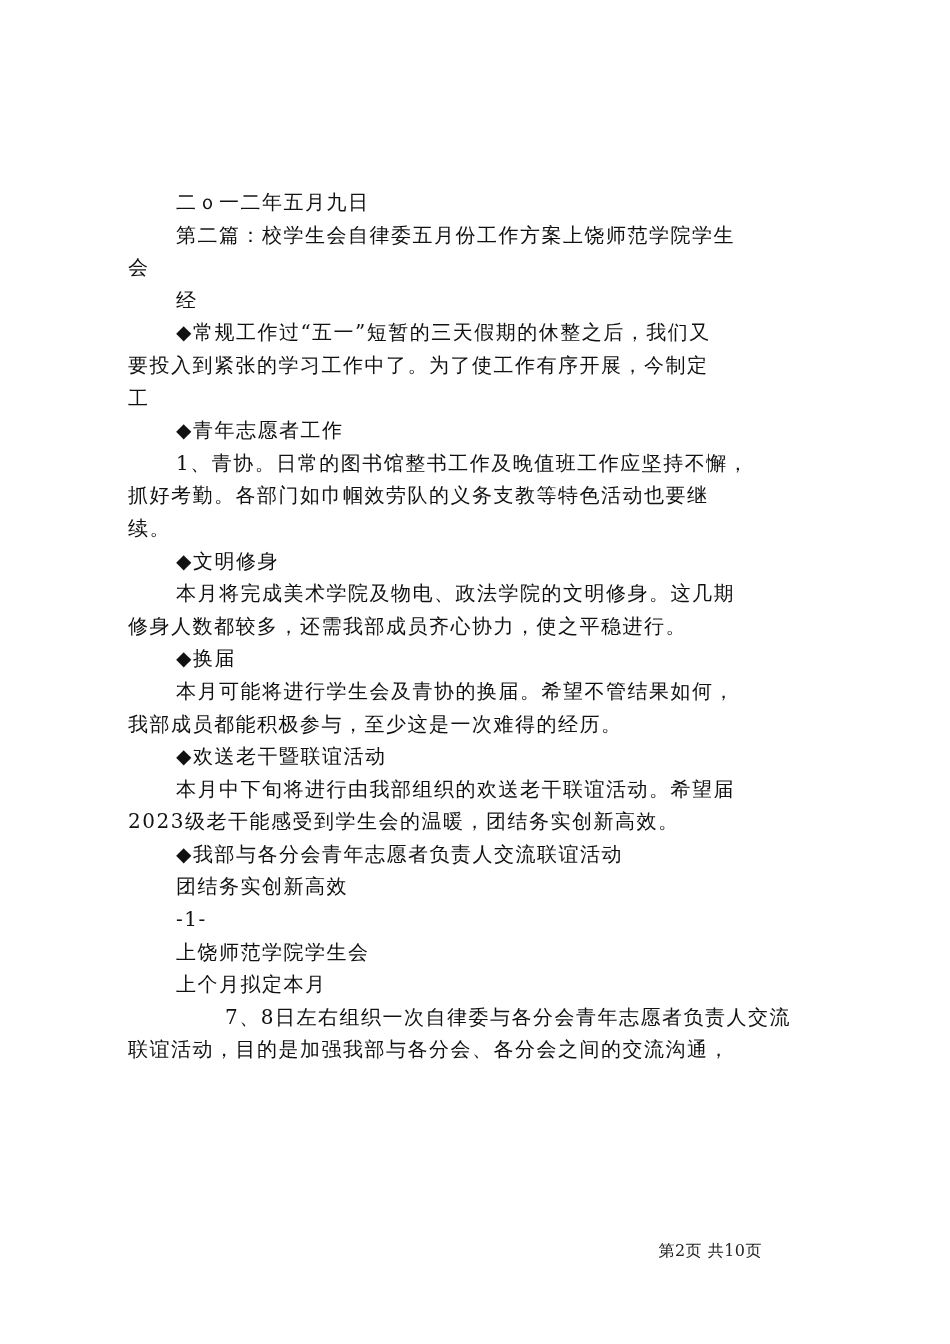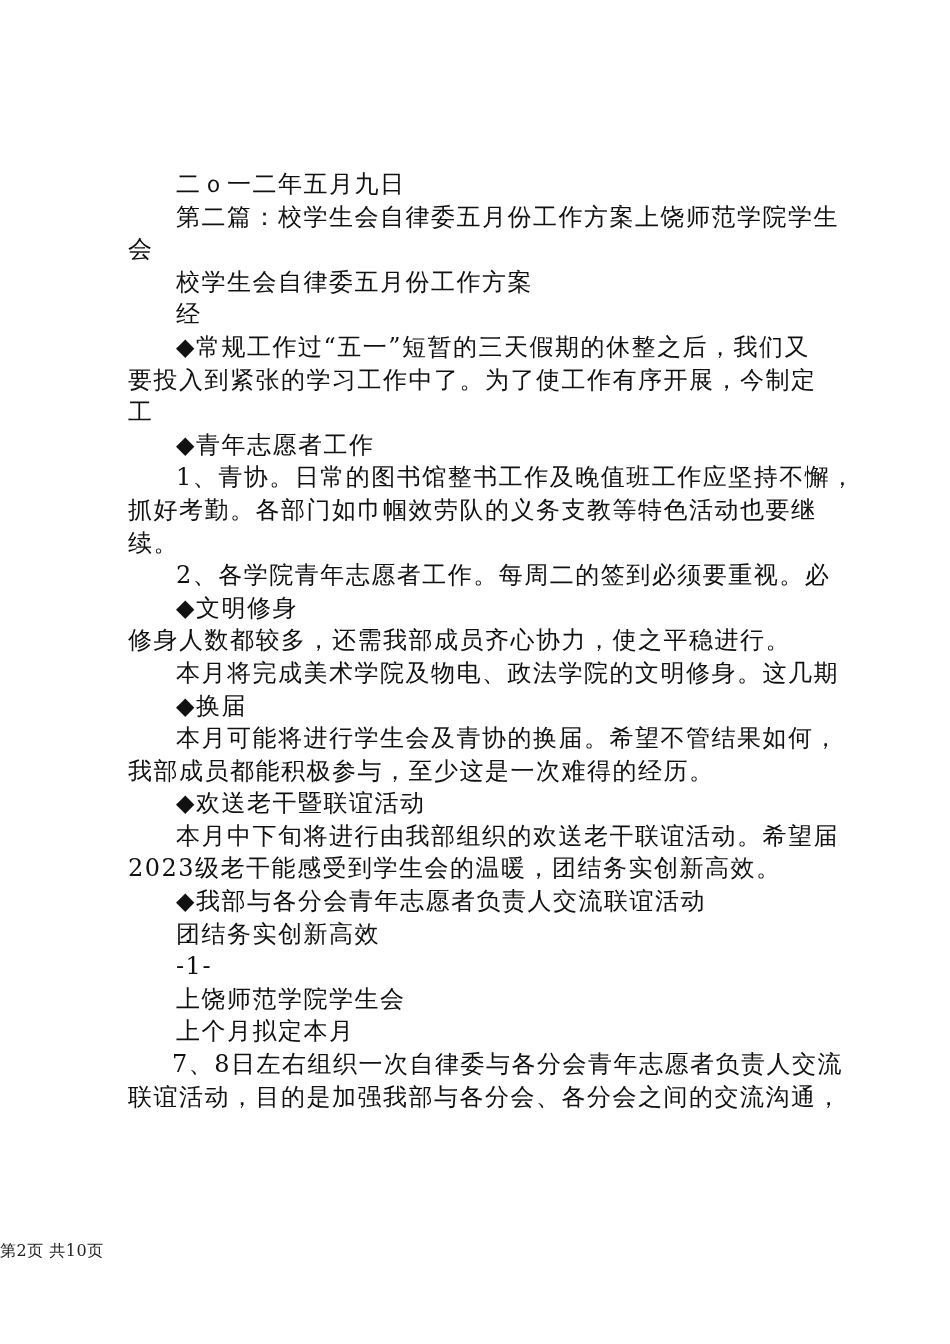--- a/index.html
+++ b/index.html
@@ -3,53 +3,51 @@
 <meta charset="utf-8">
 <style>
   html, body { margin: 0; padding: 0; background: #ffffff; }
   body {
     width: 950px; height: 1344px; position: relative; overflow: hidden;
     font-family: "DejaVu Serif", "Liberation Serif", serif;
     color: #111111;
   }
   .page { position: absolute; left: 0; top: 0; width: 950px; height: 1344px; }
   .body-text {
-    position: absolute; left: 128px; top: 168px; width: 716px;
-    font-size: 24px; line-height: 32.6px; letter-spacing: 1.5px;
+    position: absolute; left: 128px; top: 186px; width: 716px;
+    font-size: 20px; line-height: 32.6px; letter-spacing: 1.5px;
   }
   .line { display: block; white-space: nowrap; }
   .indent { padding-left: 48px; }
   .flush { padding-left: 0; }
-  .indent-small { padding-left: 44px; }
+  .indent-small { padding-left: 44px; text-align: center; }
   .footer {
-    position: absolute; left: 0; width: 762px; top: 1241px; text-align: left;
+    position: absolute; left: 0; width: 762px; top: 1241px; text-align: right;
     font-size: 16px; color: #222222; letter-spacing: 0.5px;
   }
 </style>
 </head>
 <body>
 
 <div class="page">
   <div class="body-text">
     <span class="line indent">二ｏ一二年五月九日</span>
     <span class="line indent">第二篇：校学生会自律委五月份工作方案上饶师范学院学生</span>
     <span class="line flush">会</span>
-    <span class="line indent">校学生会自律委五月份工作方案</span>
     <span class="line indent">经</span>
     <span class="line indent">◆常规工作过“五一”短暂的三天假期的休整之后，我们又</span>
     <span class="line flush">要投入到紧张的学习工作中了。为了使工作有序开展，今制定</span>
     <span class="line flush">工</span>
     <span class="line indent">◆青年志愿者工作</span>
     <span class="line indent">1、青协。日常的图书馆整书工作及晚值班工作应坚持不懈，</span>
     <span class="line flush">抓好考勤。各部门如巾帼效劳队的义务支教等特色活动也要继</span>
     <span class="line flush">续。</span>
-    <span class="line indent">2、各学院青年志愿者工作。每周二的签到必须要重视。必</span>
     <span class="line indent">◆文明修身</span>
+    <span class="line indent">本月将完成美术学院及物电、政法学院的文明修身。这几期</span>
     <span class="line flush">修身人数都较多，还需我部成员齐心协力，使之平稳进行。</span>
-    <span class="line indent">本月将完成美术学院及物电、政法学院的文明修身。这几期</span>
     <span class="line indent">◆换届</span>
     <span class="line indent">本月可能将进行学生会及青协的换届。希望不管结果如何，</span>
     <span class="line flush">我部成员都能积极参与，至少这是一次难得的经历。</span>
     <span class="line indent">◆欢送老干暨联谊活动</span>
     <span class="line indent">本月中下旬将进行由我部组织的欢送老干联谊活动。希望届</span>
     <span class="line flush">2023级老干能感受到学生会的温暖，团结务实创新高效。</span>
     <span class="line indent">◆我部与各分会青年志愿者负责人交流联谊活动</span>
     <span class="line indent">团结务实创新高效</span>
     <span class="line indent">-1-</span>
     <span class="line indent">上饶师范学院学生会</span>

